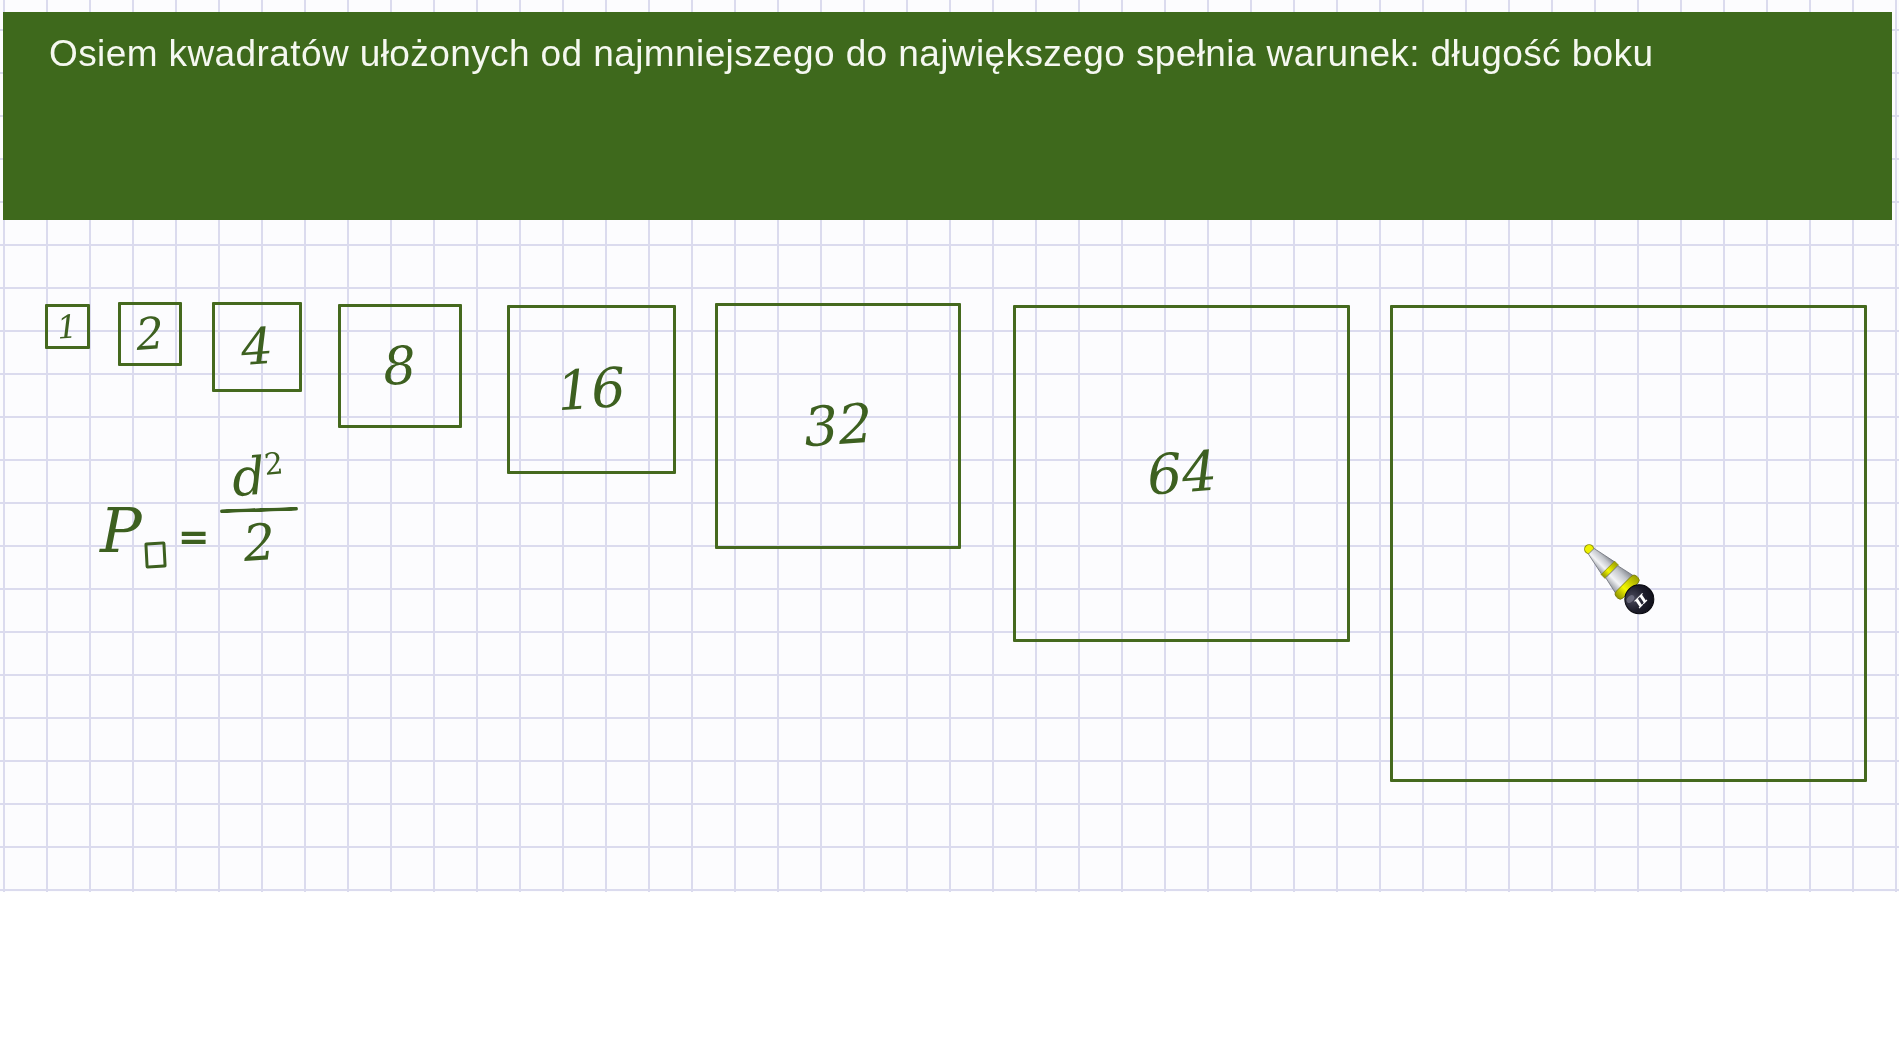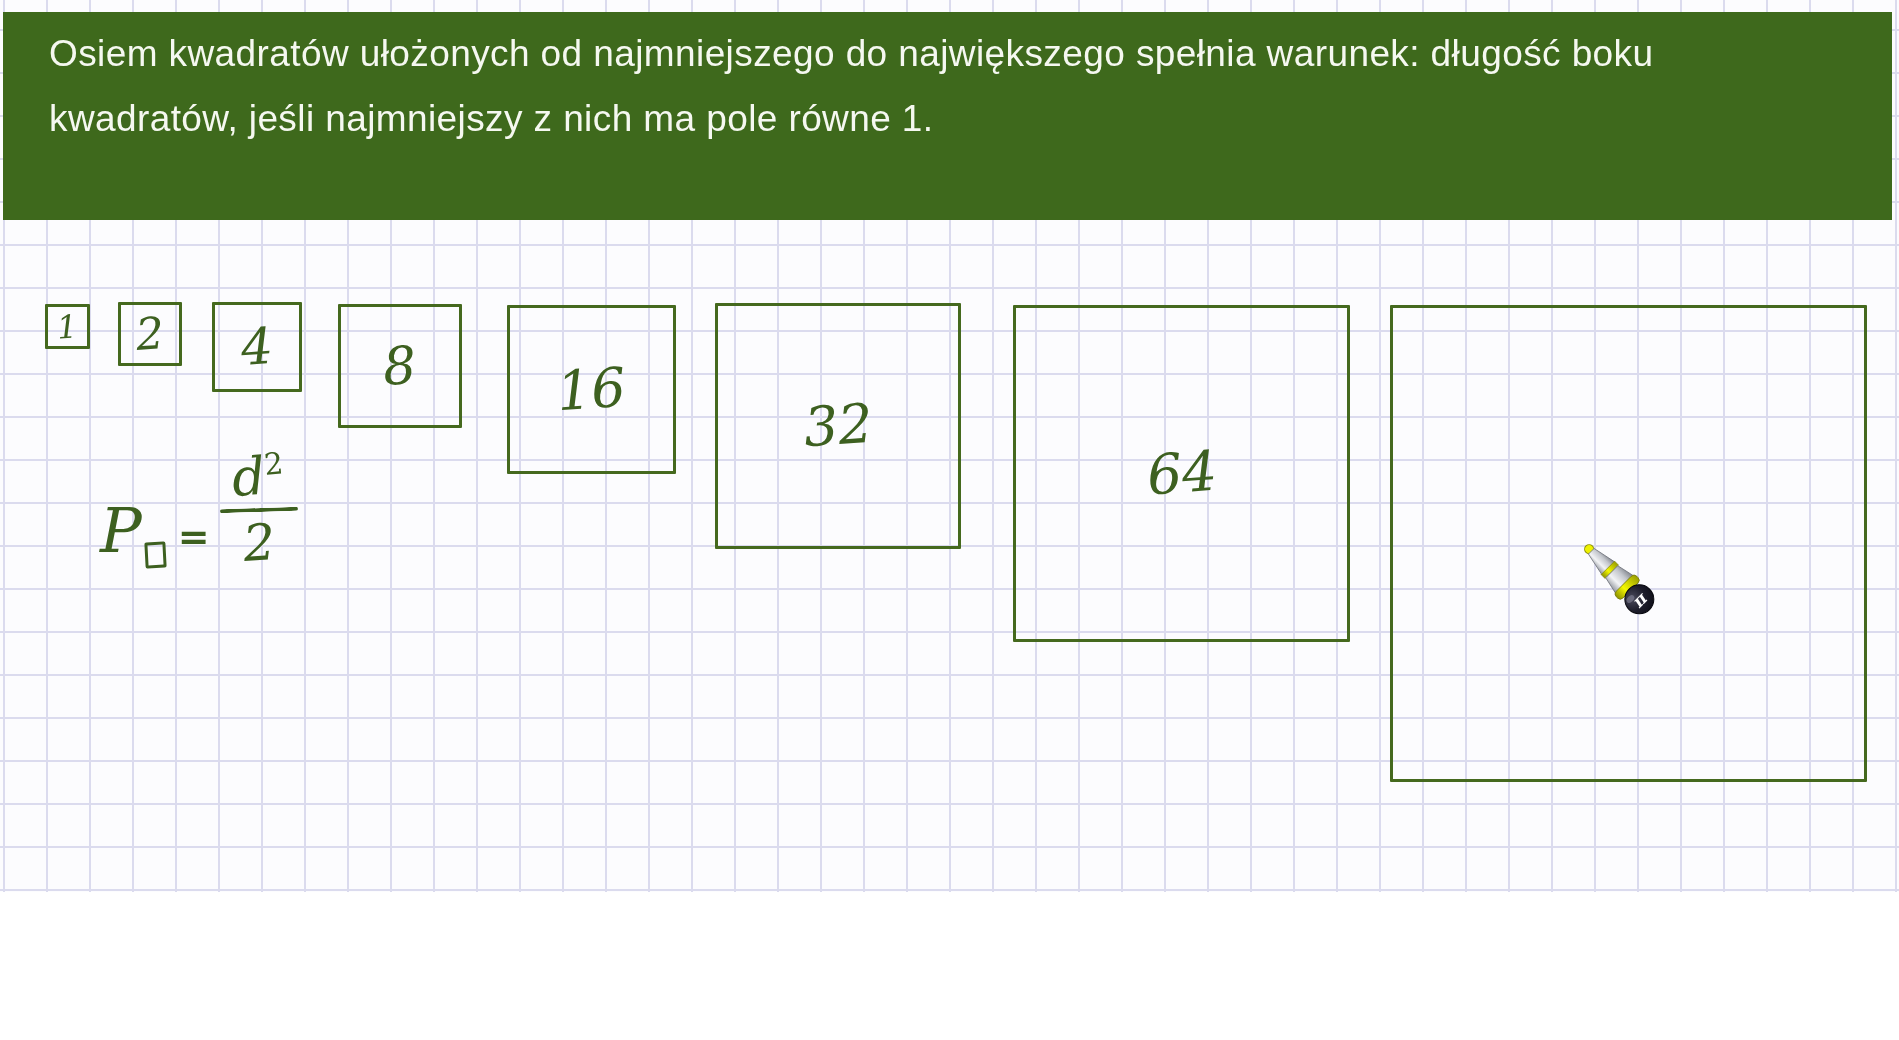--- a/index.html
+++ b/index.html
@@ -59,21 +59,20 @@
   
   #pen{position:absolute;left:1568px;top:528px;}
 </style>
 </head>
 <body>
 
 <div id="stage">
 
   <div class="banner">
     <div class="line">Osiem kwadratów ułożonych od najmniejszego do największego spełnia warunek: długość boku</div>
-    <div class="line">kwadratów, jeśli najmniejszy z nich ma pole równe 1.</div>
   </div>
 
   <div class="sq" style="left: 45px; top: 304px; width: 45px; height: 45px;">
       <span class="lbl" style="font-size: 32px;">1</span>
     </div>
   <div class="sq" style="left: 118px; top: 302px; width: 64px; height: 64px;">
       <span class="lbl" style="font-size: 44px;">2</span>
     </div>
   <div class="sq" style="left: 212px; top: 302px; width: 90px; height: 90px;">
       <span class="lbl" style="font-size: 50px;">4</span>

